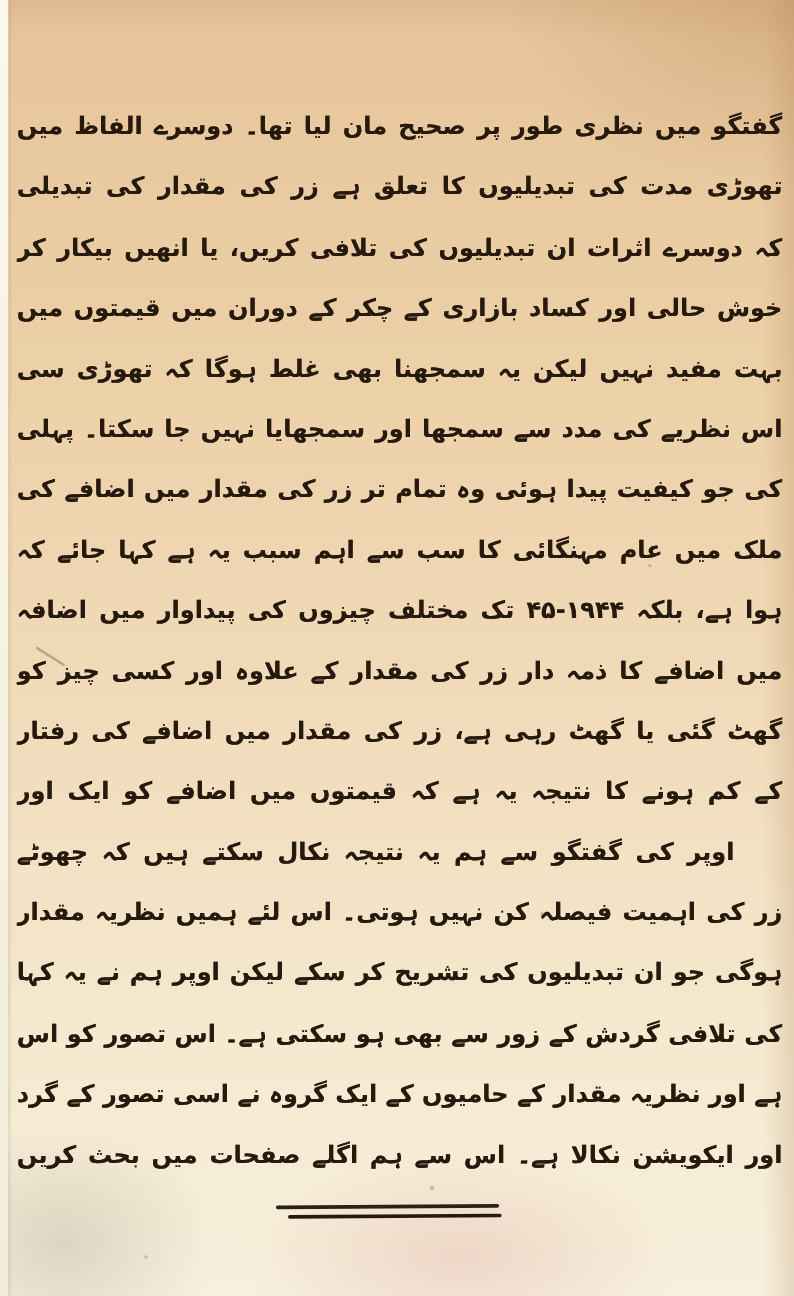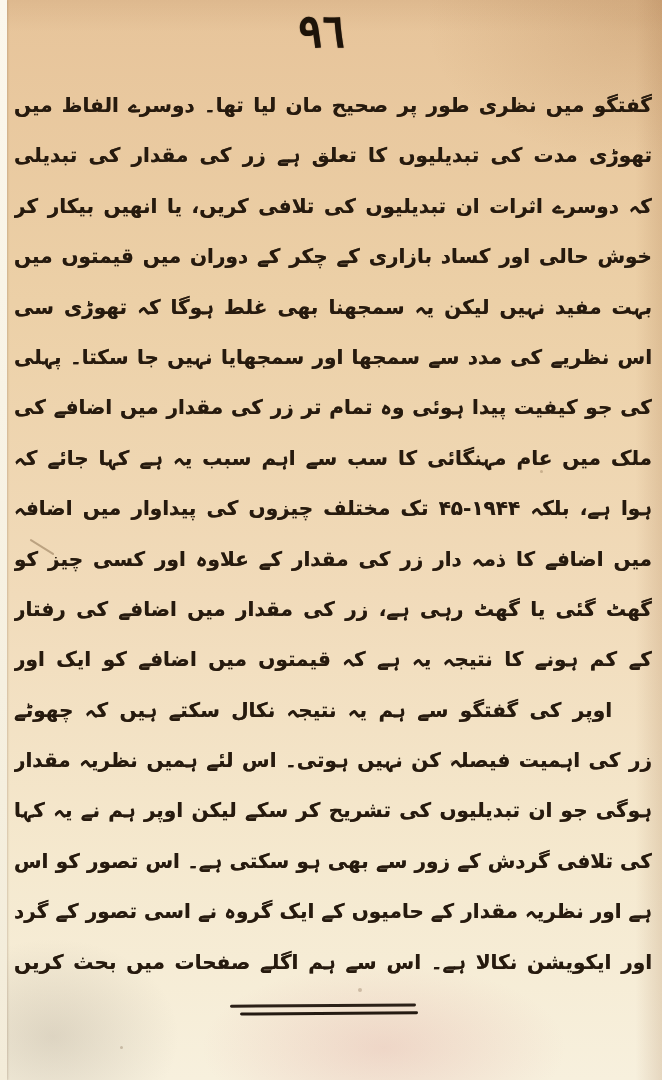--- a/index.html
+++ b/index.html
@@ -98,21 +98,20 @@
   .speck.s3 { width: 3px; height: 3px; left: 120px; top: 1046px; }
   .speck.s4 { width: 4px; height: 3px; left: 450px; top: 760px; }
 </style>
 </head>
 <body>
 
 <div id="scan-root">
 
   <div class="edge-strip-left"></div>
 
-  <div class="page-number">٩٦</div>
 
   <div class="text-block" dir="rtl">
 
     <div>
       <div class="text-line">گفتگو میں نظری طور پر صحیح مان لیا تھا۔ دوسرے الفاظ میں یوں کہا جا سکتا ہے کہ جہاں تک</div>
       <div class="text-line">تھوڑی مدت کی تبدیلیوں کا تعلق ہے زر کی مقدار کی تبدیلی فیصلہ کن نہیں ہوتی، ہو سکتا ہے</div>
       <div class="text-line">کہ دوسرے اثرات ان تبدیلیوں کی تلافی کریں، یا انھیں بیکار کر دیں یہی وجہ ہے کہ جہاں تک</div>
       <div class="text-line">خوش حالی اور کساد بازاری کے چکر کے دوران میں قیمتوں میں رد و بدل کا تعلق ہے “نظریہ مقدارِ”</div>
       <div class="text-line">بہت مفید نہیں لیکن یہ سمجھنا بھی غلط ہوگا کہ تھوڑی سی مدت میں ہو جانے والی کسی بھی تبدیلی کو</div>
       <div class="text-line">اس نظریے کی مدد سے سمجھا اور سمجھایا نہیں جا سکتا۔ پہلی لڑائی کے بعد مختلف ملکوں میں افراطِ زر</div>

